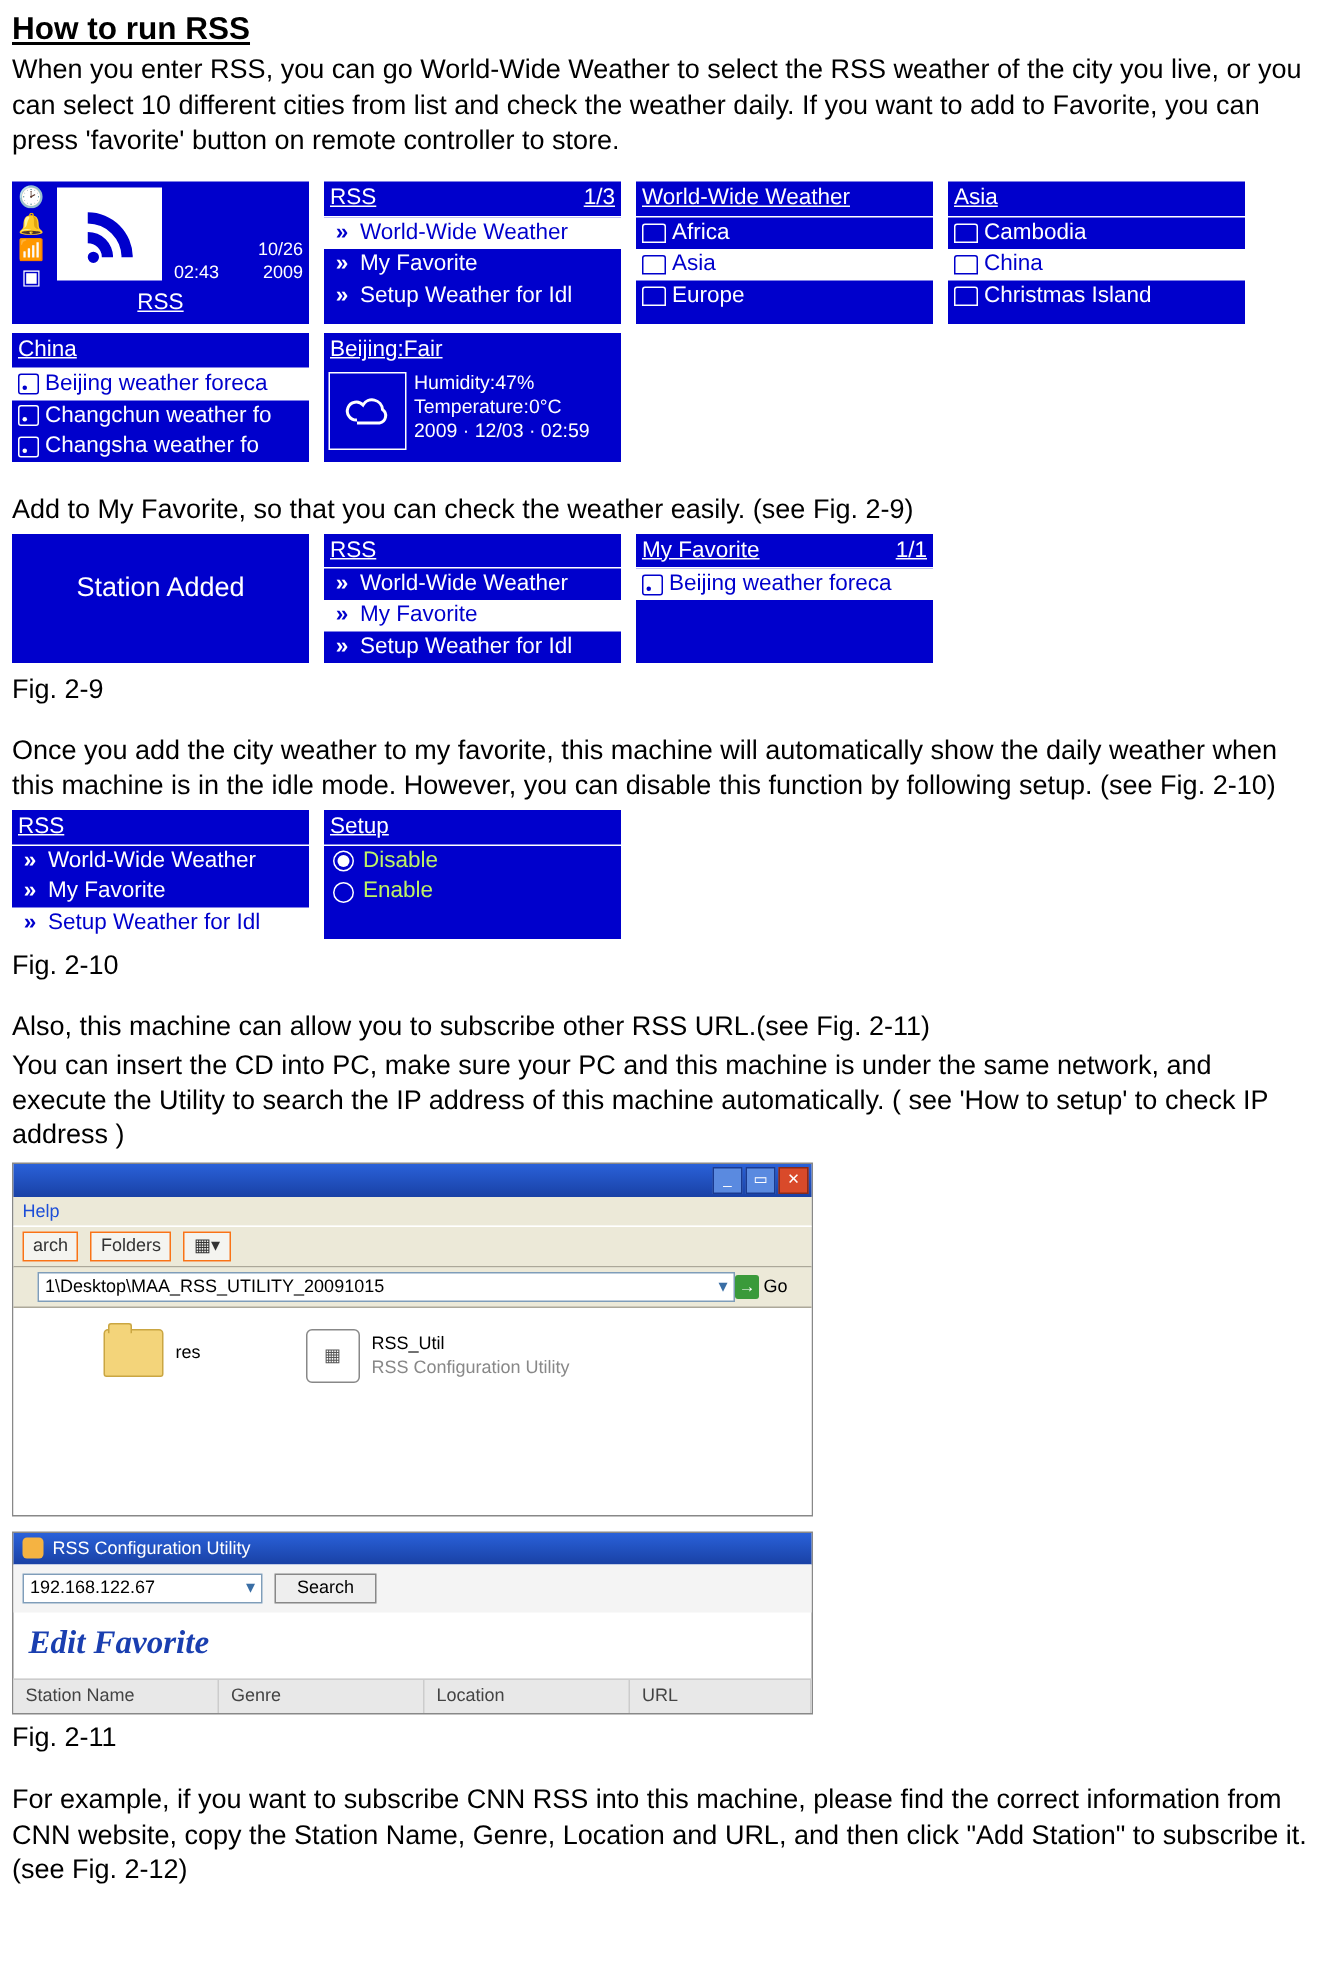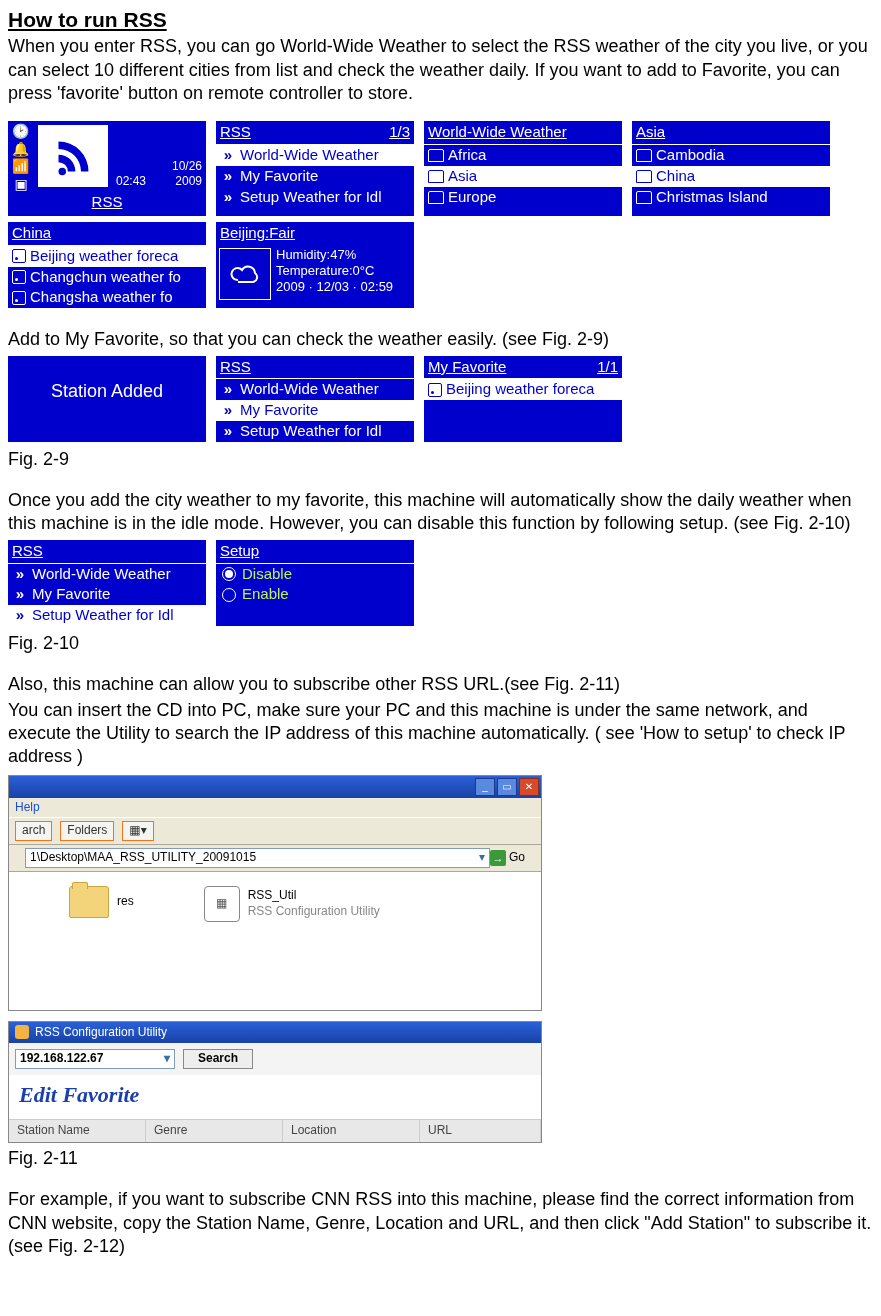--- a/index.html
+++ b/index.html
@@ -117,21 +117,21 @@
   .exp-filetext .t1 { color:#000;}
   .exp-filetext .t2 { color:#888;}
 
   
   .util {
     width:532px; border:1px solid #888; background:#fff;
     font-family: Tahoma, Arial, sans-serif; margin-bottom:4px;
   }
   .util-title { background:linear-gradient(#2a61d9,#1941a5); color:#fff; padding:3px 6px; font-size:12px; display:flex; align-items:center; gap:6px;}
   .util-title .ic { width:14px; height:14px; background:#f5b342; border-radius:3px; display:inline-block;}
-  .util-bar { background:#f4f4f4; padding:6px; display:flex; gap:8px; align-items:center;font-weight:bold;}
+  .util-bar { background:#f4f4f4; padding:6px; display:flex; gap:8px; align-items:center;}
   .util-bar .combo { border:1px solid #7f9db9; background:#fff; padding:1px 4px; width:150px; display:flex; justify-content:space-between; align-items:center; font-size:12px;}
   .util-bar .btn { border:1px solid #888; background:#eee; padding:1px 14px; font-size:12px;}
   .util-head { padding:6px 10px 10px 10px;}
   .util-head .ef { color:#1a3fb0; font-style:italic; font-size:22px; font-weight:bold; font-family: "Times New Roman", serif;}
   .util-cols { display:flex; border-top:1px solid #ccc; background:#e8e8e8; font-size:12px; color:#444;}
   .util-cols div { padding:3px 8px; border-right:1px solid #ccc;}
 </style>
 </head>
 <body>
 

